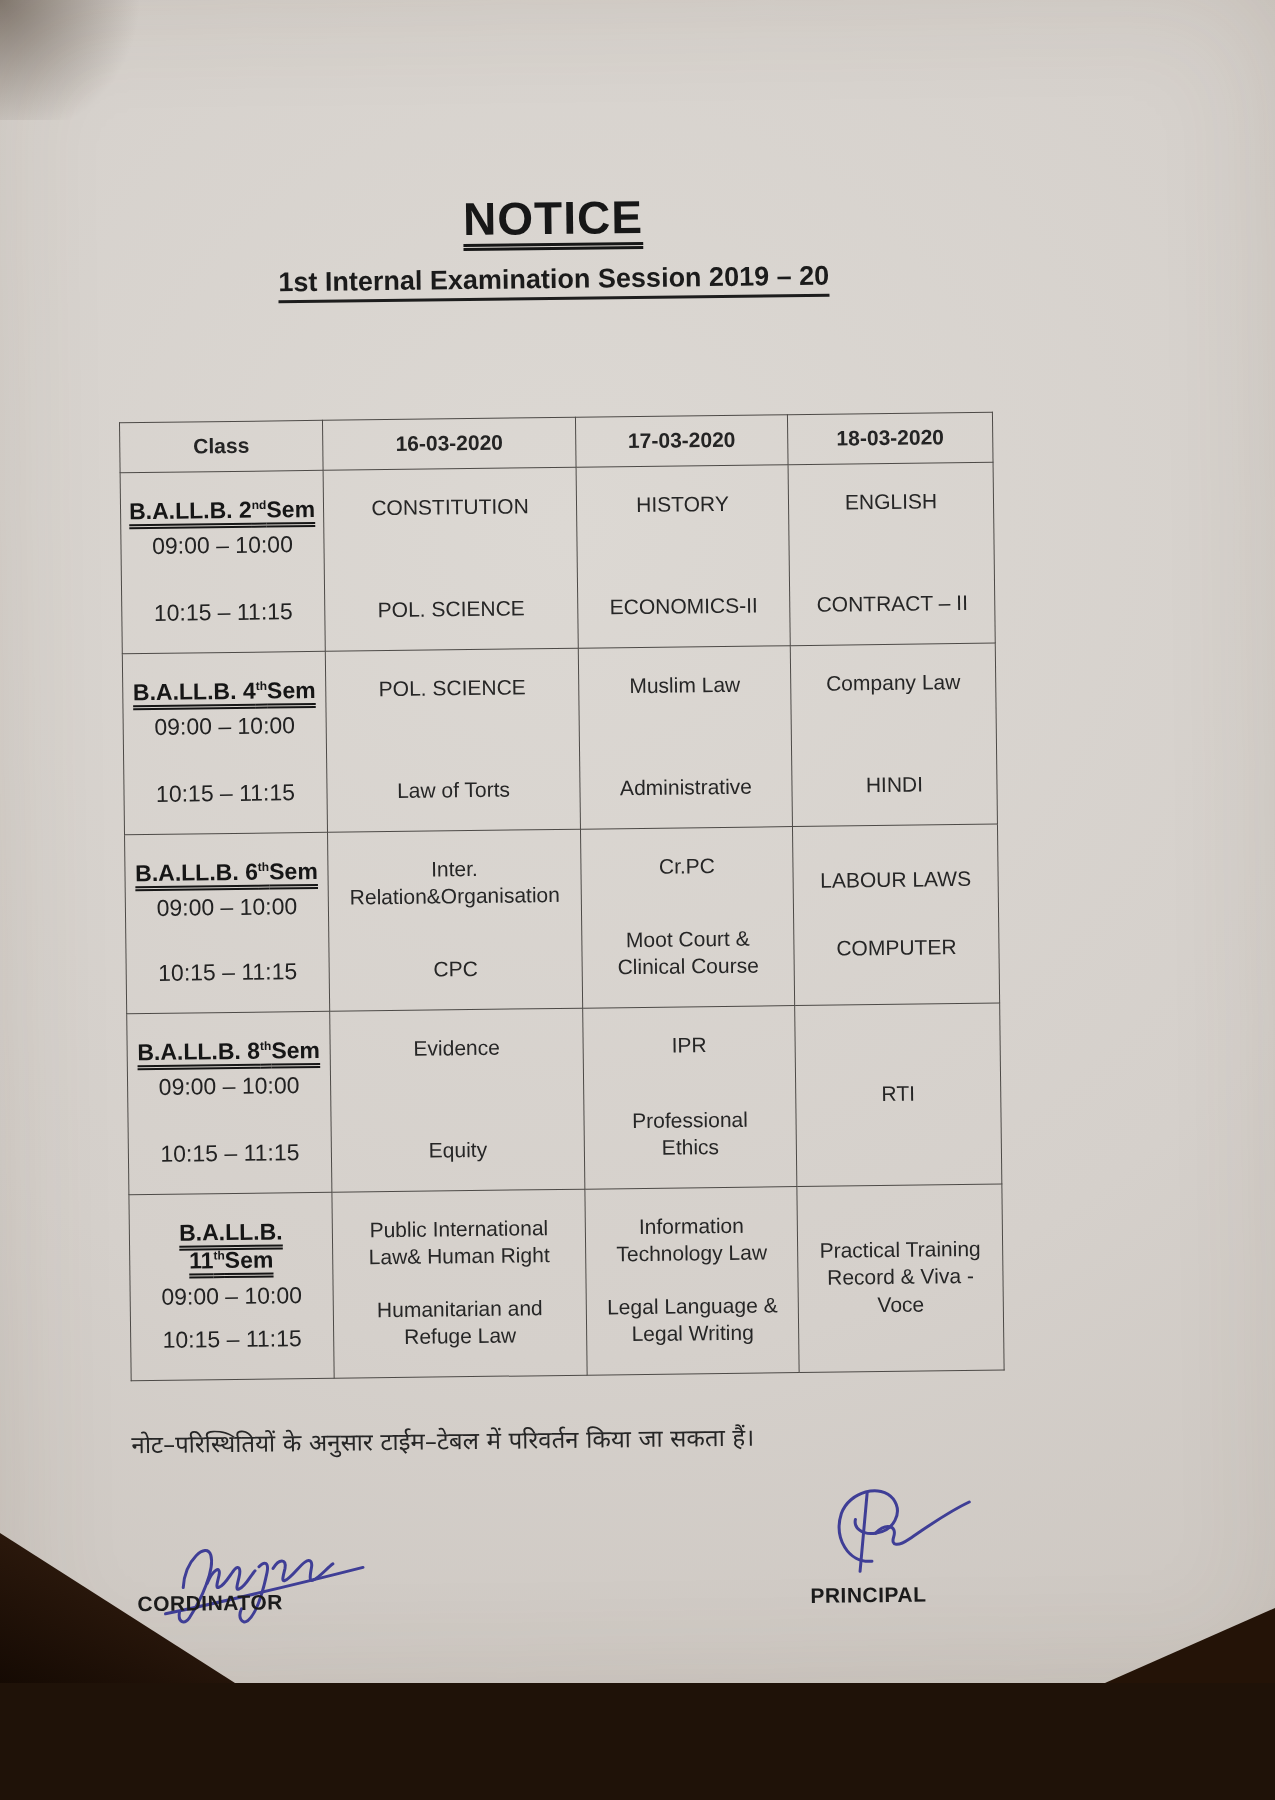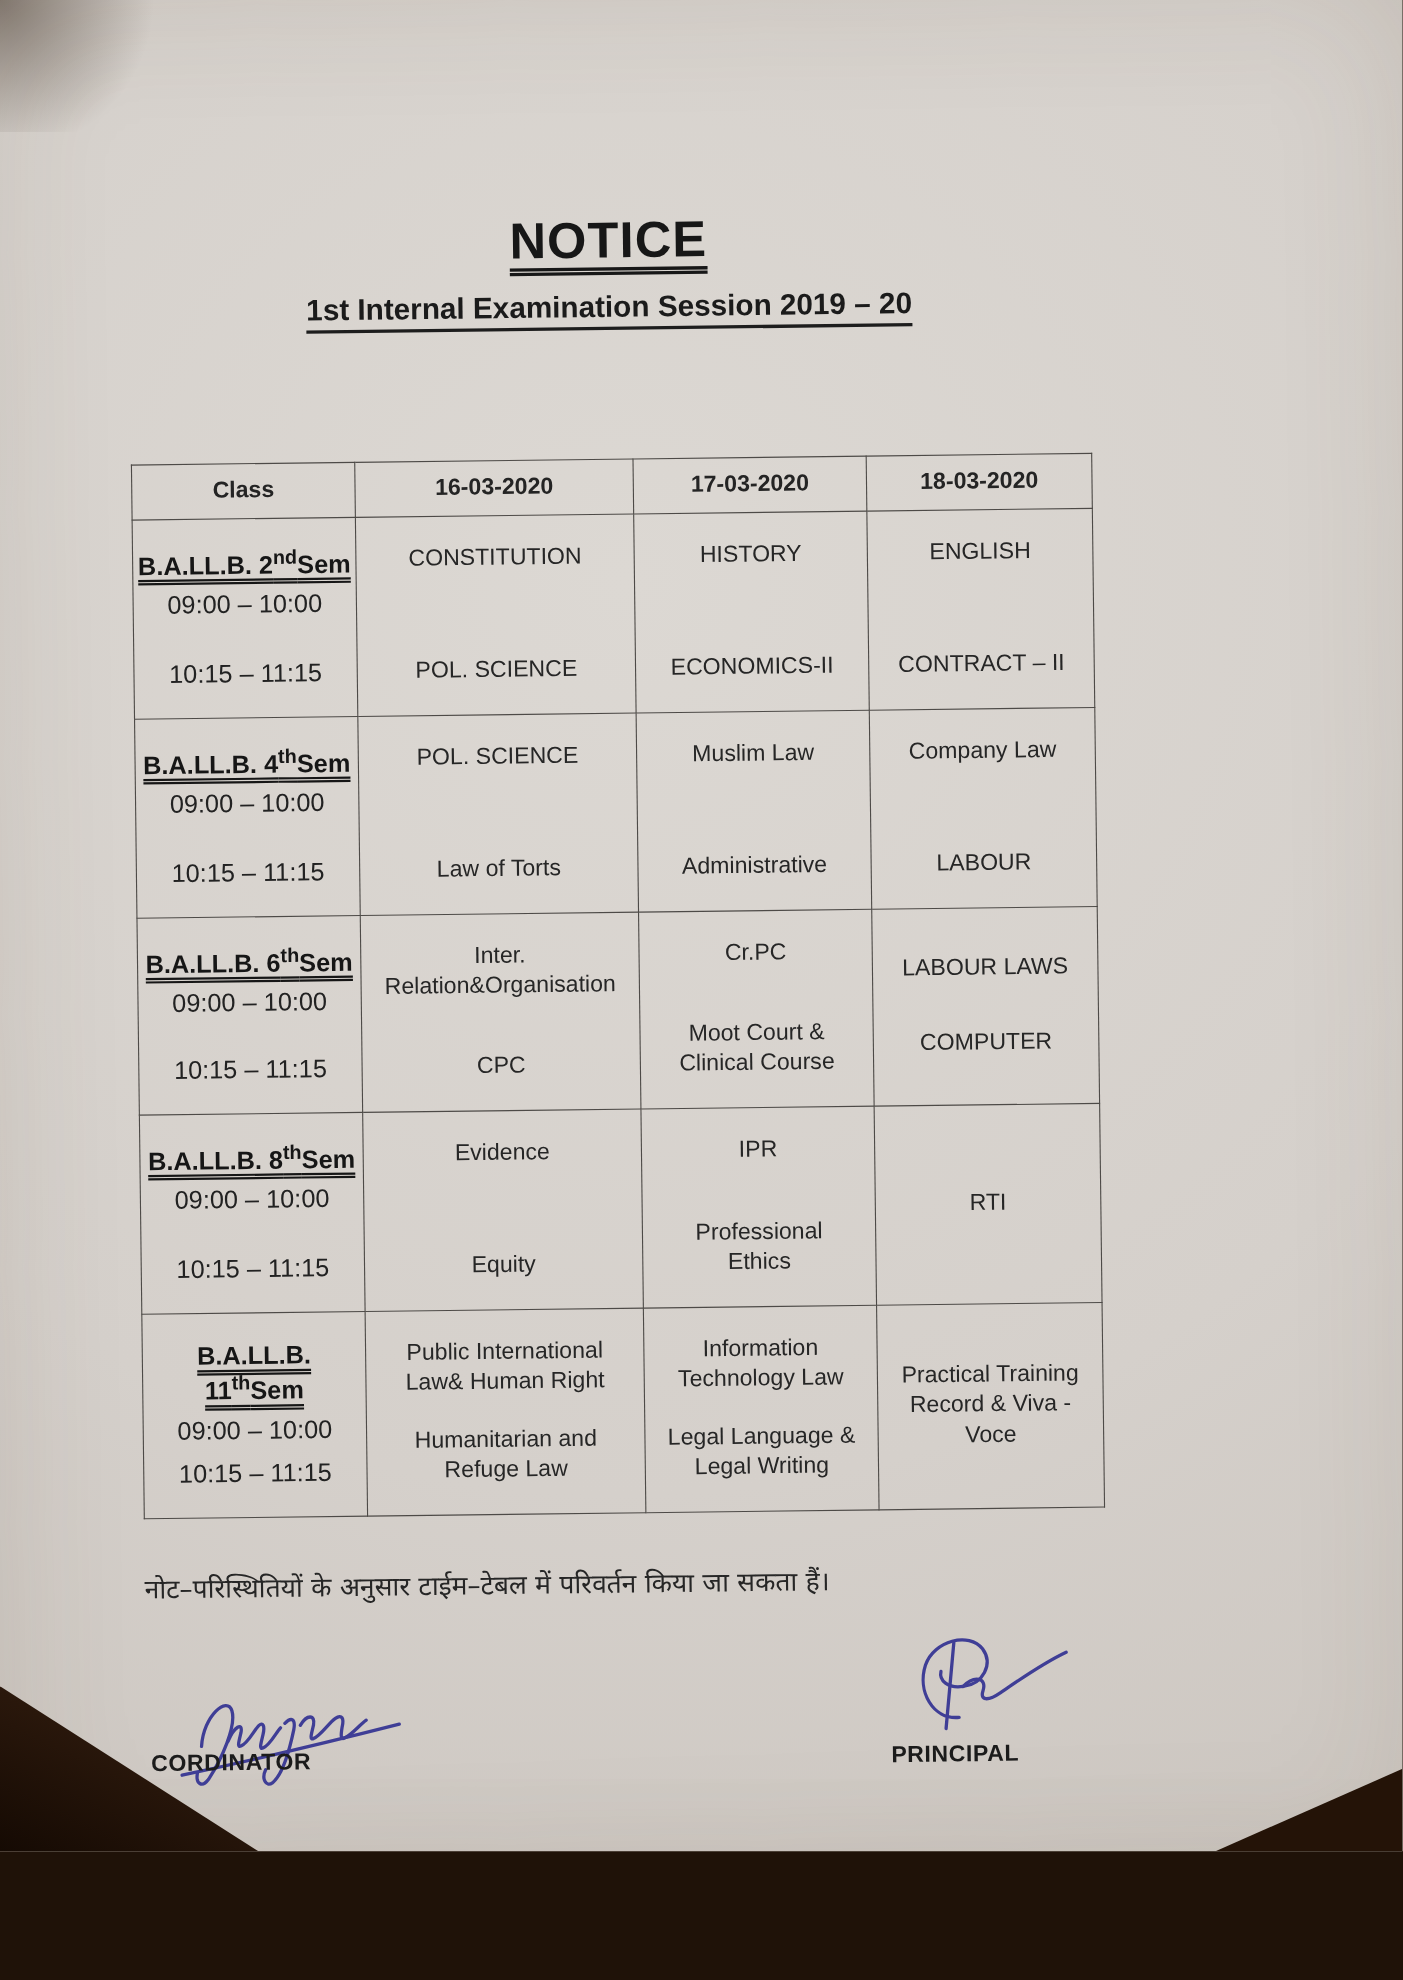--- a/index.html
+++ b/index.html
@@ -40,21 +40,21 @@
     display:flex; flex-direction:column; justify-content:space-between; align-items:center;
     height:100%; box-sizing:border-box; text-align:center; padding:24px 4px 26px;
   }
   .cell-flex.single { justify-content:center; }
   .cell-flex.mid { justify-content:center; gap:40px; }
 
   .cls-name {
     font-weight:bold; font-size:23px; color:#161616; white-space:pre-line; line-height:1.25;
     text-decoration:underline double; text-decoration-thickness:1.5px; text-underline-offset:5px;
   }
-  .cls-name sup { font-size:18px; }
+  .cls-name sup { font-size:12px; }
   .time { font-size:23px; color:#222; margin-top:8px; }
   .subj { font-size:21px; color:#262626; white-space:pre-line; line-height:1.3; }
 
   .note {
     margin-top:46px; font-size:24px; color:#262626;
     font-family:"DejaVu Sans","Liberation Sans",sans-serif;
   }
 
   .sig-row { display:flex; justify-content:space-between; align-items:flex-end; margin-top:16px; padding:0 28px 0 4px; }
   .sig-block { display:flex; flex-direction:column; }
@@ -159,21 +159,21 @@
                 </td>
               <td>
                   <div class="cell-flex">
                 <div class="subj">Muslim Law</div>
                 <div class="subj">Administrative</div>
               </div>
                 </td>
               <td>
                   <div class="cell-flex">
                 <div class="subj">Company Law</div>
-                <div class="subj">LABOUR</div>
+                <div class="subj">HINDI</div>
               </div>
                 </td>
             </tr>
 
             <tr class="r2">
               <td>
                   <div class="cell-flex">
                 <div>
                   <div class="cls-name"><span>B.A.LL.B. 6</span><sup>th</sup><span>Sem</span></div>
                   <div class="time">09:00 – 10:00</div>

